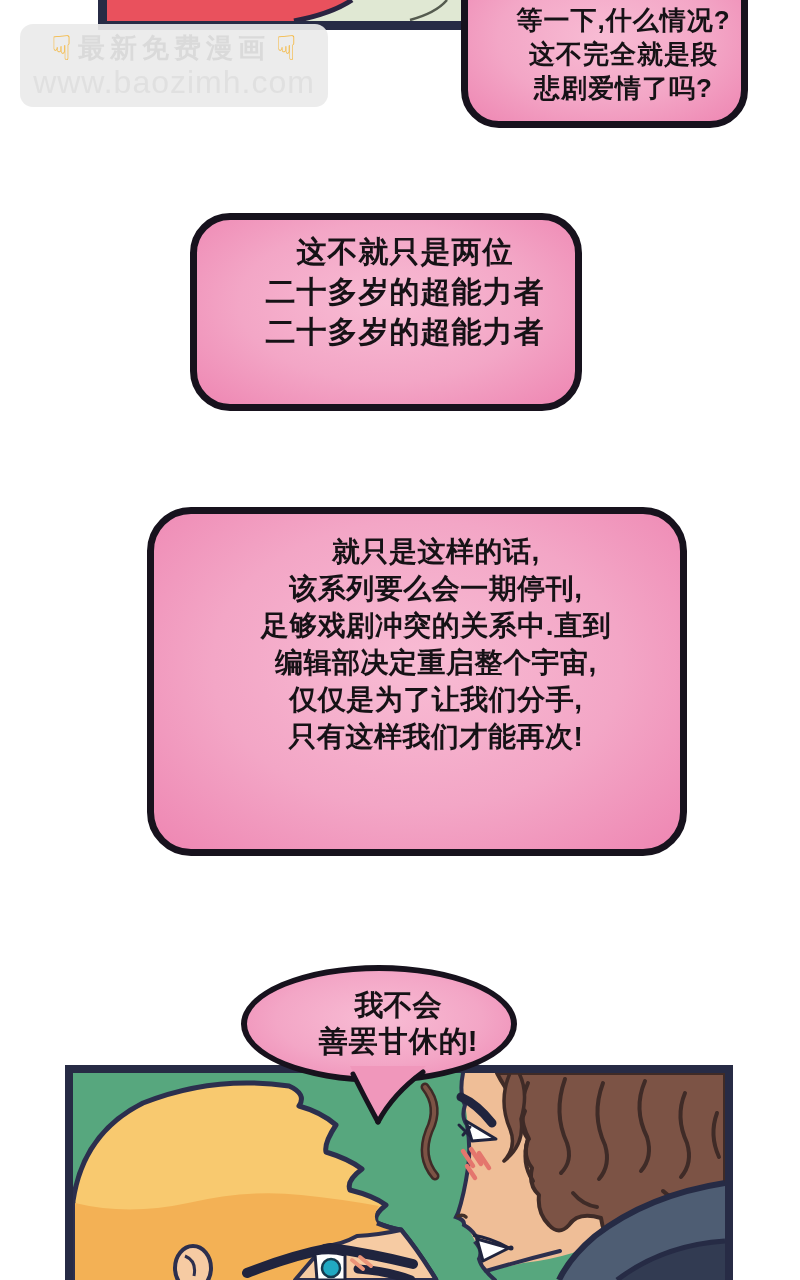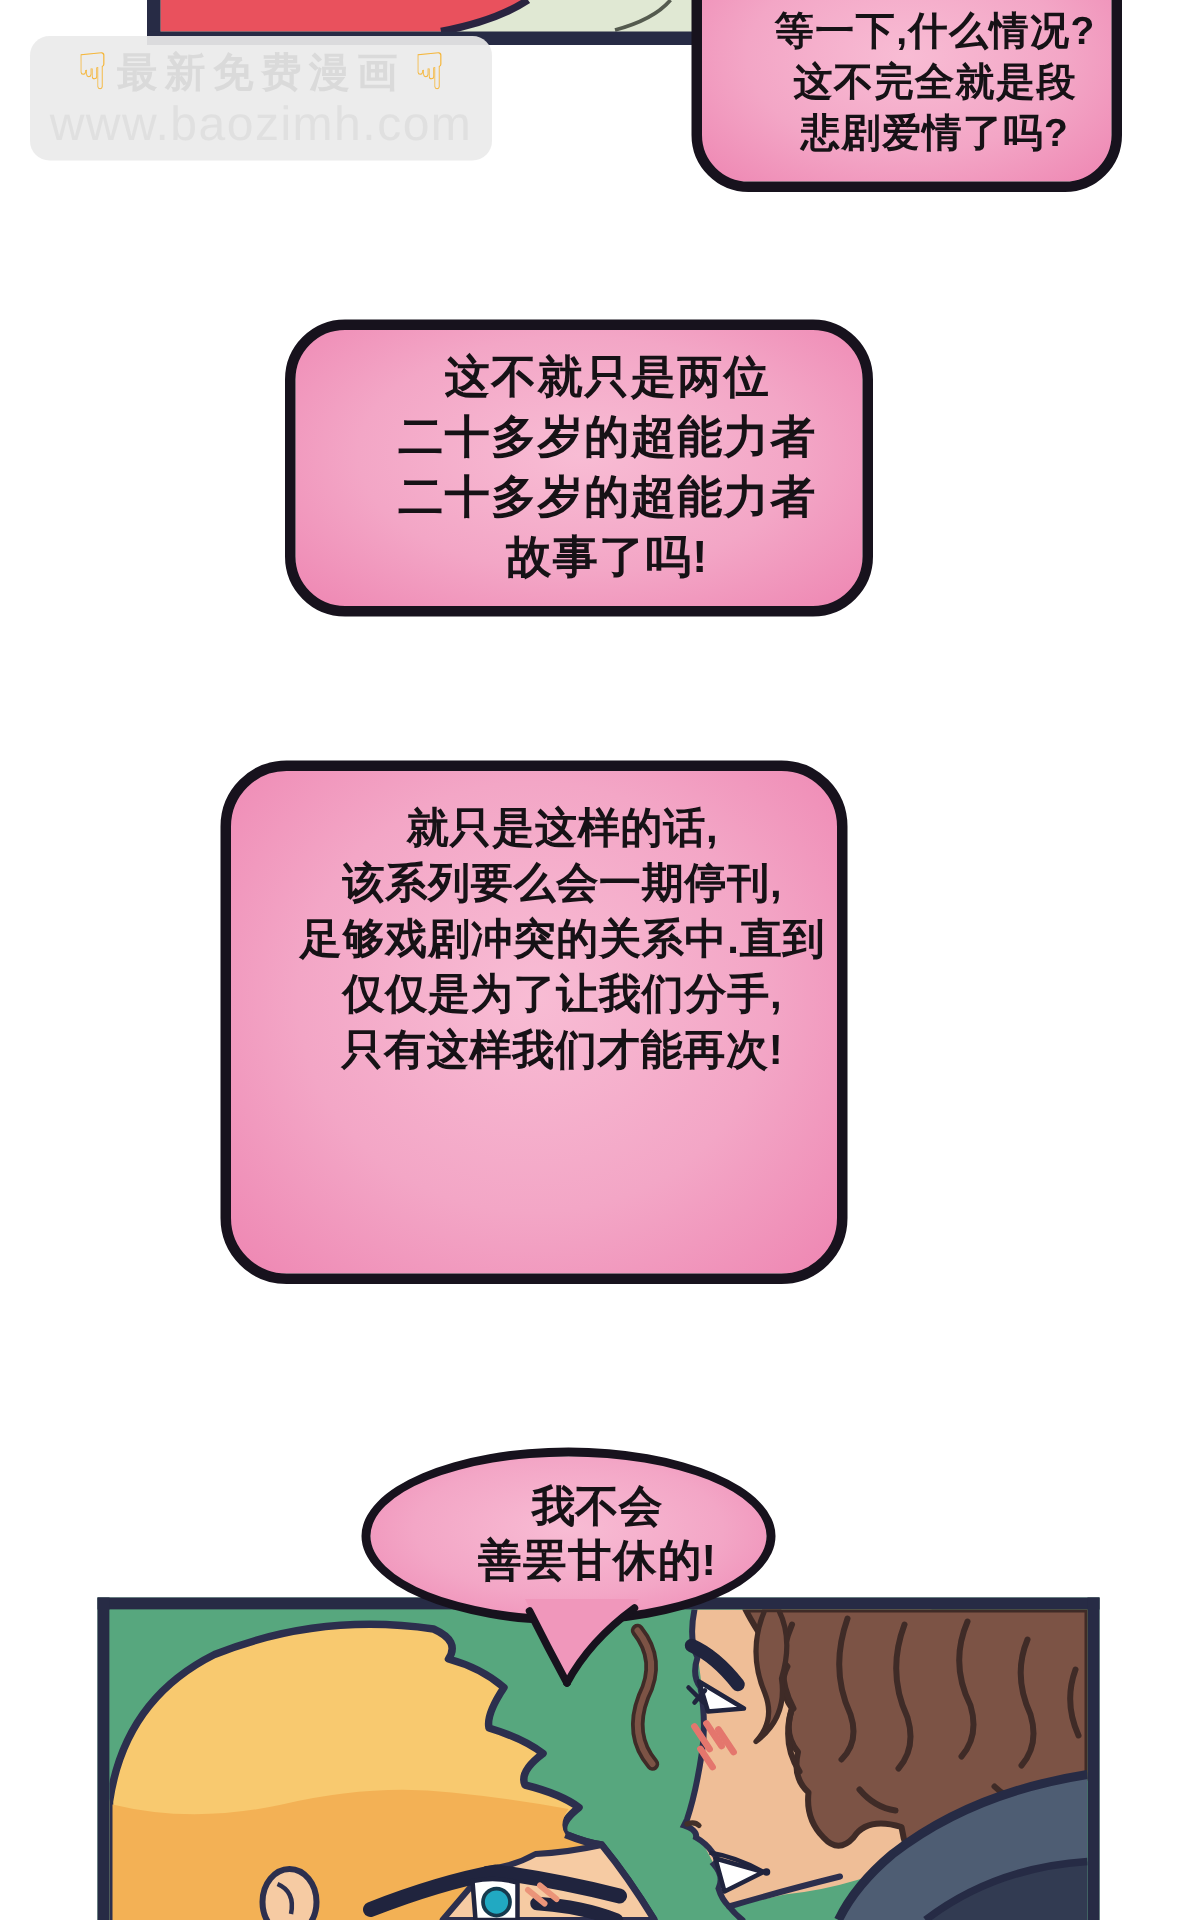--- a/index.html
+++ b/index.html
@@ -31,21 +31,21 @@
     color:var(--ink);
     font-weight:700;
     text-align:center;
   }
   .bubble .ln{display:block;white-space:nowrap;margin-left:38px;}
 
   #bubble-top{left:461px;top:-38px;width:287px;height:166px;border-radius:38px;
     font-size:26px;line-height:34px;padding-top:34px;letter-spacing:1px;}
   #bubble-mid1{left:190px;top:213px;width:392px;height:198px;border-radius:40px;
     font-size:30px;line-height:40px;padding-top:12px;letter-spacing:1px;text-align:center;}
-  #bubble-mid2{left:147px;top:507px;width:418px;height:349px;border-radius:44px;
+  #bubble-mid2{left:147px;top:507px;width:540px;height:349px;border-radius:44px;
     font-size:28px;line-height:37px;padding-top:19px;letter-spacing:0.5px;}
   #bubble-oval{left:241px;top:965px;width:276px;height:118px;border-radius:50%;
     border-width:6px;font-size:29px;line-height:36px;padding-top:16px;}
   #bubble-oval .emph{letter-spacing:1px;}
 
   
   .watermark{
     left:20px;top:24px;width:308px;height:83px;
     background:var(--wm-bg);border-radius:13px;
     display:flex;flex-direction:column;align-items:center;justify-content:center;
@@ -93,27 +93,27 @@
   <div class="bubble" id="bubble-top">
     <span class="ln">等一下,什么情况?</span>
     <span class="ln">这不完全就是段</span>
     <span class="ln">悲剧爱情了吗?</span>
   </div>
 
   <div class="bubble" id="bubble-mid1">
     <span class="ln">这不就只是两位</span>
     <span class="ln">二十多岁的超能力者</span>
     <span class="ln">二十多岁的超能力者</span>
-    <span class="ln">故事了吗!</span>
   </div>
 
   <div class="bubble" id="bubble-mid2">
     <span class="ln">就只是这样的话,</span>
     <span class="ln">该系列要么会一期停刊,</span>
     <span class="ln">足够戏剧冲突的关系中.直到</span>
+    <span class="ln">编辑部决定重启整个宇宙,</span>
     <span class="ln">仅仅是为了让我们分手,</span>
     <span class="ln">只有这样我们才能再次!</span>
   </div>
 
   <div class="abs comic-panel">
     <svg width="652" height="207" viewBox="0 0 652 207">
       <rect x="0" y="0" width="652" height="207" fill="#57a77e"></rect>
 
       <g>
         <path d="M0,207 L0,128 Q10,60 70,30 Q140,2 216,13 Q234,21 226,33 Q248,39 263,52 Q251,70 253,79 Q276,86 289,96 Q273,108 277,117 Q301,123 313,132 Q299,143 304,150 Q319,156 328,157 Q346,179 363,207 Z" fill="#f8c96f" stroke="#2c2f4e" stroke-width="5" stroke-linejoin="round"></path>

